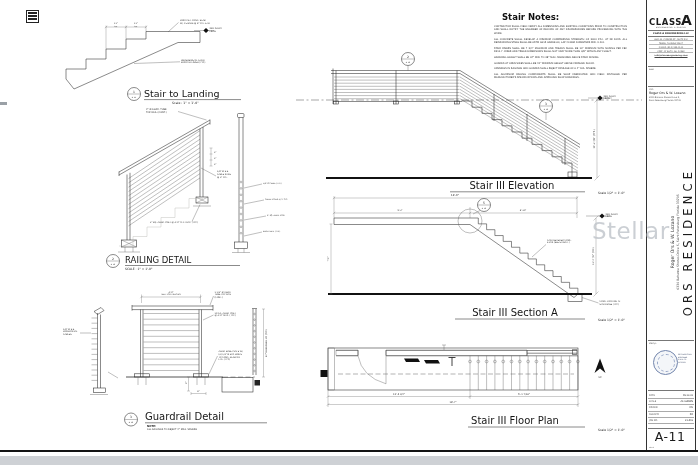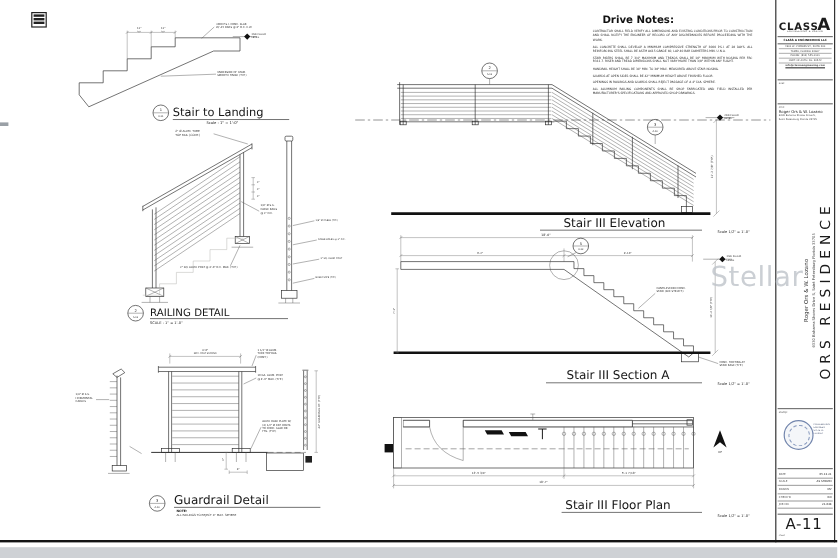--- a/index.html
+++ b/index.html
@@ -380,21 +380,21 @@
       <polygon points="594.5,373 600,358.5 605.5,373 600,368.5" fill="#111"></polygon>
       <text class="t24 mid" x="600" y="377.8">UP</text>
 
       <text class="dtitle2 mid" x="515" y="424">Stair III Floor Plan</text>
       <path class="ln" d="M468,427H585"></path>
       <text class="t30" x="598" y="430.5">Scale 1/2" = 1'-0"</text>
     </g>
   </svg>
 
   <div id="notes" class="abs">
-    <div class="hd">Drive Notes:</div>
+    <div class="hd">Stair Notes:</div>
     <p>CONTRACTOR SHALL FIELD VERIFY ALL DIMENSIONS AND EXISTING CONDITIONS PRIOR TO CONSTRUCTION AND SHALL NOTIFY THE ENGINEER OF RECORD OF ANY DISCREPANCIES BEFORE PROCEEDING WITH THE WORK.</p>
     <p>ALL CONCRETE SHALL DEVELOP A MINIMUM COMPRESSIVE STRENGTH OF 3000 P.S.I. AT 28 DAYS. ALL REINFORCING STEEL SHALL BE ASTM A615 GRADE 60, LAP 40 BAR DIAMETERS MIN. U.N.O.</p>
     <p>STAIR RISERS SHALL BE 7 3/4" MAXIMUM AND TREADS SHALL BE 10" MINIMUM WITH NOSING PER FBC R311.7. RISER AND TREAD DIMENSIONS SHALL NOT VARY MORE THAN 3/8" WITHIN ANY FLIGHT.</p>
     <p>HANDRAIL HEIGHT SHALL BE 34" MIN. TO 38" MAX. MEASURED ABOVE STAIR NOSING.</p>
     <p>GUARDS AT OPEN SIDES SHALL BE 42" MINIMUM HEIGHT ABOVE FINISHED FLOOR.</p>
     <p>OPENINGS IN RAILINGS AND GUARDS SHALL REJECT PASSAGE OF A 4" DIA. SPHERE.</p>
     <p>ALL ALUMINUM RAILING COMPONENTS SHALL BE SHOP FABRICATED AND FIELD INSTALLED PER MANUFACTURER'S SPECIFICATIONS AND APPROVED SHOP DRAWINGS.</p>
   </div>
 
   <div id="tb" class="abs">

